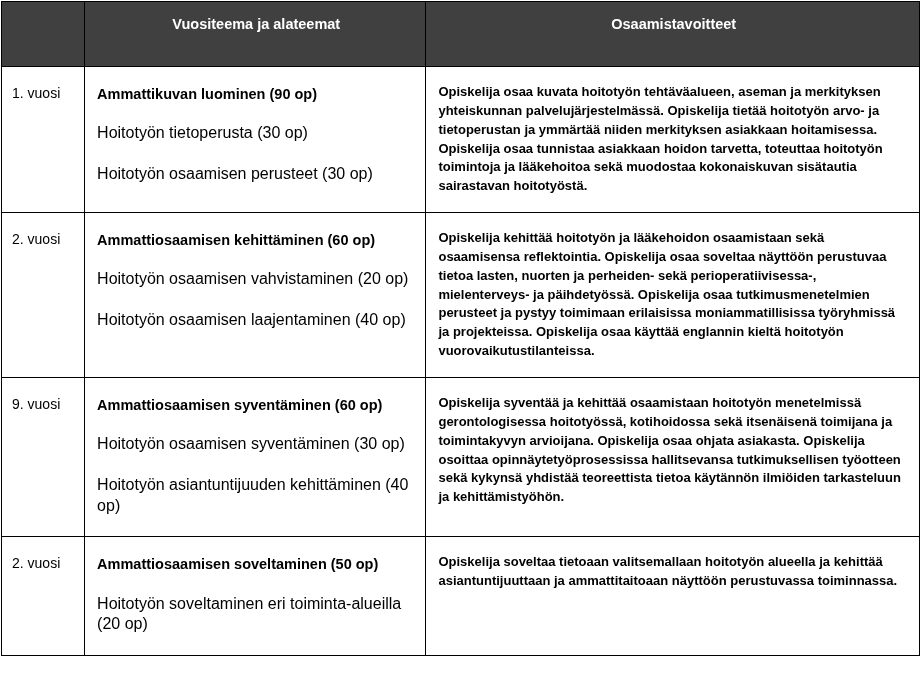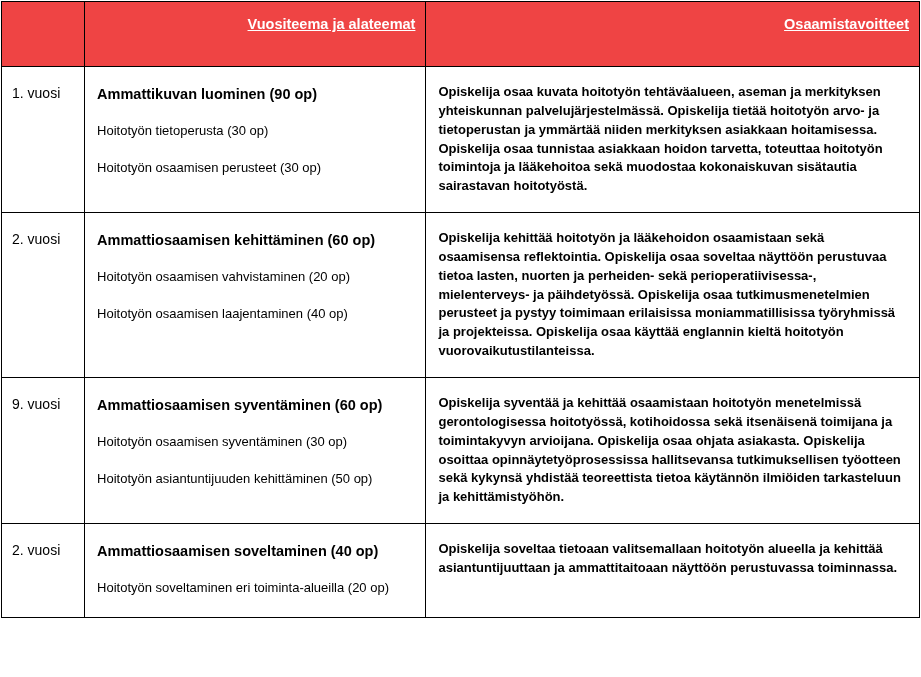--- a/index.html
+++ b/index.html
@@ -25,28 +25,27 @@
   .curriculum-table col.c-theme { width: 341px; }
   .curriculum-table col.c-goals { width: 493px; }
 
   .curriculum-table th,
   .curriculum-table td {
     border: 1px solid #000000;
     vertical-align: top;
   }
 
   thead th {
-    background: #ef4444;
+    background: #404040;
     color: #ffffff;
-    text-align: right;
+    text-align: center;
     font-size: 14.5px;
     font-weight: bold;
     padding: 14px 10px 16px 12px;
     height: 34px;
-    text-decoration: underline;
   }
   thead th.head-empty {
     padding: 0;
   }
 
   td.year-cell {
     font-size: 14px;
     font-weight: normal;
     padding: 18px 6px 10px 10px;
     white-space: nowrap;
@@ -55,21 +54,21 @@
   td.theme-cell {
     padding: 16px 12px 16px 12px;
   }
   .theme-title {
     font-size: 14.5px;
     font-weight: bold;
     margin: 2px 0 20px 0;
     line-height: 1.25;
   }
   .theme-sub {
-    font-size: 13px;
+    font-size: 16px;
     margin: 0 0 20px 0;
     line-height: 1.3;
   }
   .theme-sub:last-child { margin-bottom: 4px; }
 
   td.goals-cell {
     padding: 16px 12px 16px 12px;
     font-size: 13px;
     line-height: 1.45;
   }
@@ -115,30 +114,30 @@
       </td>
       <td class="goals-cell">
         <p class="goals-text">Opiskelija kehittää hoitotyön ja lääkehoidon osaamistaan sekä osaamisensa reflektointia. Opiskelija osaa soveltaa näyttöön perustuvaa tietoa lasten, nuorten ja perheiden- sekä perioperatiivisessa-, mielenterveys- ja päihdetyössä. Opiskelija osaa tutkimusmenetelmien perusteet ja pystyy toimimaan erilaisissa moniammatillisissa työryhmissä ja projekteissa. Opiskelija osaa käyttää englannin kieltä hoitotyön vuorovaikutustilanteissa.</p>
       </td>
     </tr>
     <tr>
       <td class="year-cell">9. vuosi</td>
       <td class="theme-cell">
         <p class="theme-title">Ammattiosaamisen syventäminen (60 op)</p>
         <p class="theme-sub">Hoitotyön osaamisen syventäminen (30 op)</p>
-        <p class="theme-sub">Hoitotyön asiantuntijuuden kehittäminen (50 op)</p>
+        <p class="theme-sub">Hoitotyön asiantuntijuuden kehittäminen (40 op)</p>
       </td>
       <td class="goals-cell">
         <p class="goals-text">Opiskelija syventää ja kehittää osaamistaan hoitotyön menetelmissä gerontologisessa hoitotyössä, kotihoidossa sekä itsenäisenä toimijana ja toimintakyvyn arvioijana. Opiskelija osaa ohjata asiakasta. Opiskelija osoittaa opinnäytetyöprosessissa hallitsevansa tutkimuksellisen työotteen sekä kykynsä yhdistää teoreettista tietoa käytännön ilmiöiden tarkasteluun ja kehittämistyöhön.</p>
       </td>
     </tr>
     <tr>
       <td class="year-cell">2. vuosi</td>
       <td class="theme-cell">
-        <p class="theme-title">Ammattiosaamisen soveltaminen (40 op)</p>
+        <p class="theme-title">Ammattiosaamisen soveltaminen (50 op)</p>
         <p class="theme-sub">Hoitotyön soveltaminen eri toiminta-alueilla (20 op)</p>
       </td>
       <td class="goals-cell">
         <p class="goals-text">Opiskelija soveltaa tietoaan valitsemallaan hoitotyön alueella ja kehittää asiantuntijuuttaan ja ammattitaitoaan näyttöön perustuvassa toiminnassa.</p>
       </td>
     </tr>
   </tbody>
 </table>
 
 </body></html>

